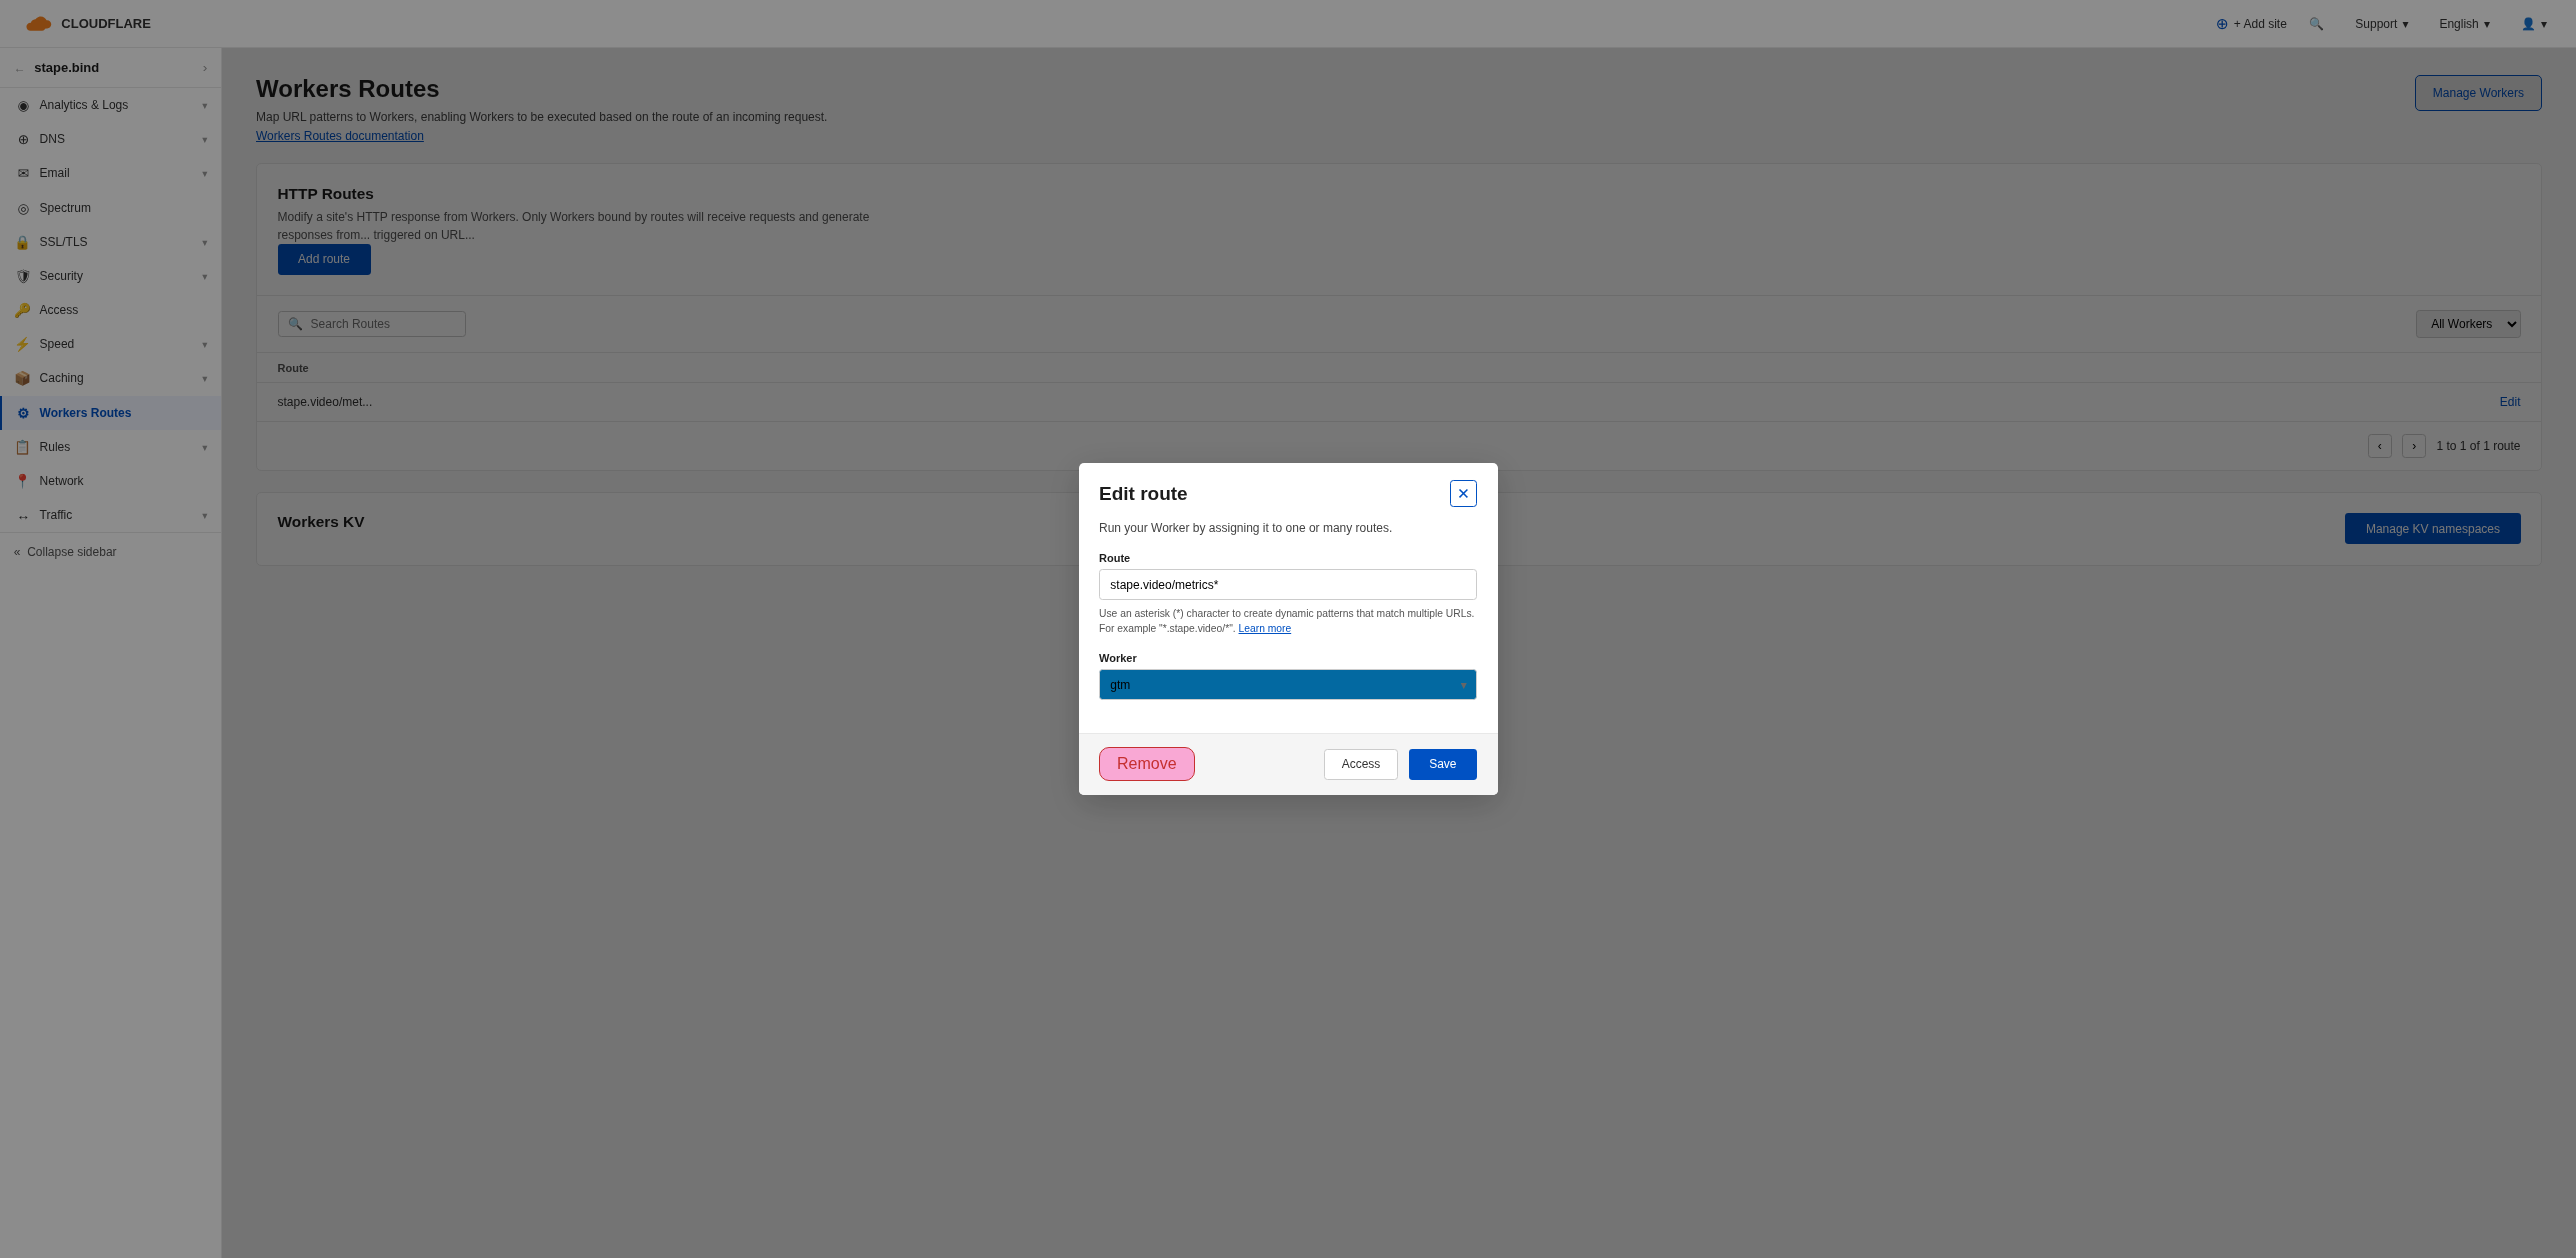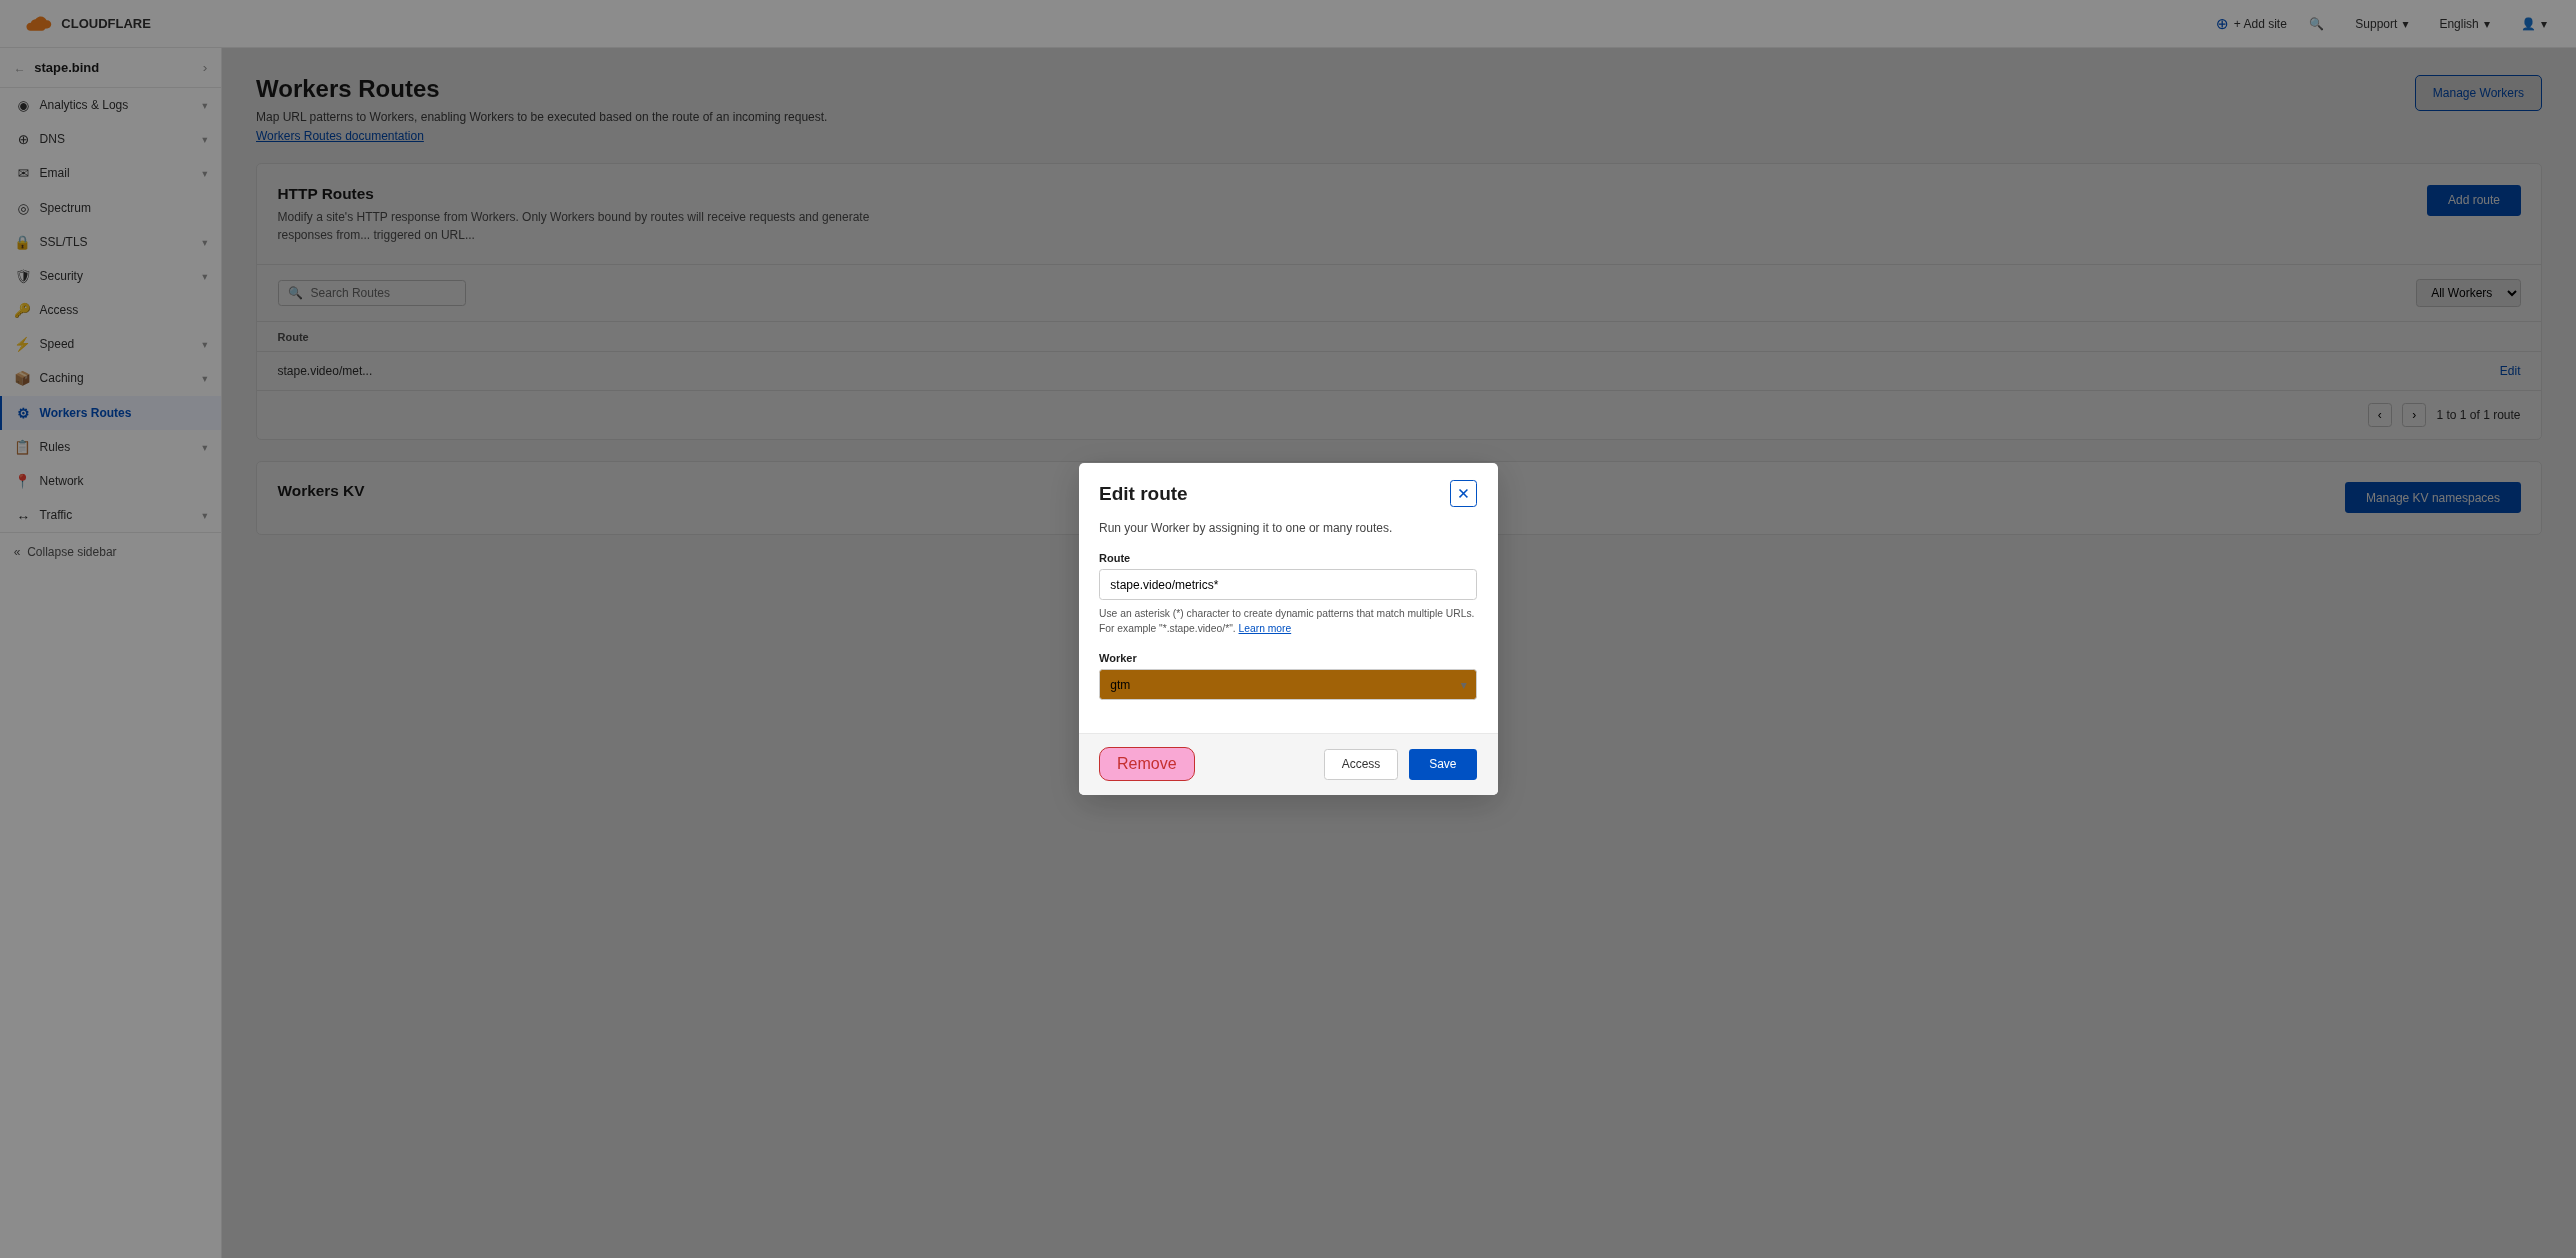--- a/index.html
+++ b/index.html
@@ -38,21 +38,21 @@
 
     
     .main { flex: 1; overflow-y: auto; padding: 27px 34px; background: #f9f9f9; position: relative; }
 
     .page-title { font-size: 24px; font-weight: 700; color: #1d1d1d; margin-bottom: 6.8px; }
     .page-subtitle { font-size: 12px; color: #444; margin-bottom: 5.1px; }
     .doc-link { color: #0051c3; text-decoration: underline; font-size: 12px; cursor: pointer; }
 
     .content-card { background: #fff; border: 0.9px solid #e8e8e8; border-radius: 5.1px; margin-top: 20.5px; }
 
-    .card-header { padding: 20.5px; border-bottom: 0.9px solid #e8e8e8; display: flex; align-items: flex-start; justify-content: space-between; }
+    .card-header { padding: 20.5px; border-bottom: 0.9px solid #e8e8e8; display: flex; align-items: flex-start; justify-content: space-between; flex-direction: column; }
     .card-title { font-size: 15.4px; font-weight: 600; color: #1d1d1d; margin-bottom: 5.1px; }
     .card-desc { font-size: 12px; color: #555; max-width: 598px; line-height: 1.5; }
 
     .btn-primary { background: #0051c3; color: #fff; border: none; border-radius: 3.4px; padding: 8.5px 20.5px; font-size: 12px; cursor: pointer; white-space: nowrap; }
     .btn-outline-red { background: #f9a8d4; color: #c53030; border: 0.9px solid #c53030; border-radius: 10px; padding: 6.8px 17px; font-size: 16px; cursor: pointer; }
     .btn-secondary { background: #fff; color: #333; border: 0.9px solid #ccc; border-radius: 3.4px; padding: 6.8px 17px; font-size: 12px; cursor: pointer; }
 
     .manage-workers-btn { background: #e5e5e5; color: #0051c3; border: 0.9px solid #0051c3; border-radius: 5px; padding: 10px 17px; font-size: 12px; cursor: pointer; }
 
     .card-toolbar { padding: 13.7px 20.5px; display: flex; align-items: center; gap: 10.3px; border-bottom: 0.9px solid #e8e8e8; }
@@ -95,21 +95,21 @@
     .form-label { font-size: 11px; font-weight: 600; color: #1d1d1d; margin-bottom: 5.1px; display: block; }
     .form-input {
       width: 100%; border: 0.9px solid #ccc; border-radius: 3.4px;
       padding: 7.7px 10.3px; font-size: 12px; outline: none;
     }
     .form-hint { font-size: 10.3px; color: #555; margin-top: 5.1px; line-height: 1.5; }
     .form-hint a { color: #0051c3; }
     .form-group { margin-bottom: 15.4px; }
     .form-select {
       width: 100%; border: 0.9px solid #ccc; border-radius: 3.4px;
-      padding: 7.7px 10.3px; font-size: 12px; background: #a16207;
+      padding: 7.7px 10.3px; font-size: 12px; background: #0369a1;
       appearance: none; outline: none; cursor: pointer;
     }
     .select-wrapper { position: relative; }
     .select-arrow { position: absolute; right: 10.3px; top: 50%; transform: translateY(-50%); color: #666; pointer-events: none; }
 
     .modal-footer {
       display: flex; align-items: center; justify-content: space-between;
       padding: 13.7px 20.5px; background: #f5f5f5; border-top: 0.9px solid #e8e8e8;
     }
     .modal-footer-right { display: flex; gap: 10.3px; }

